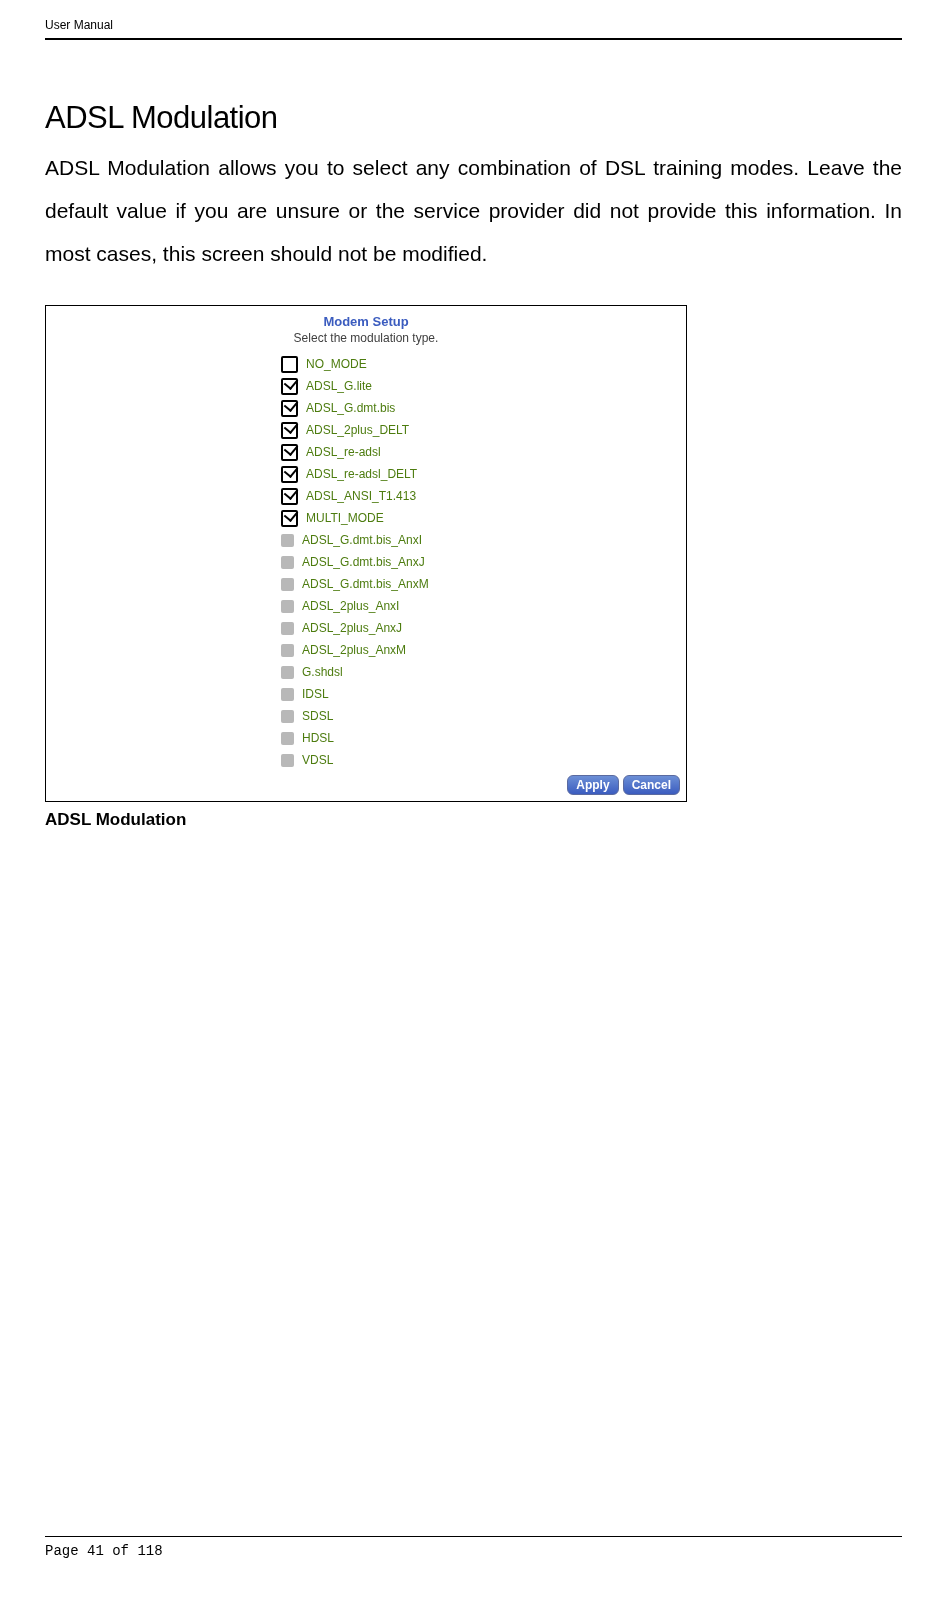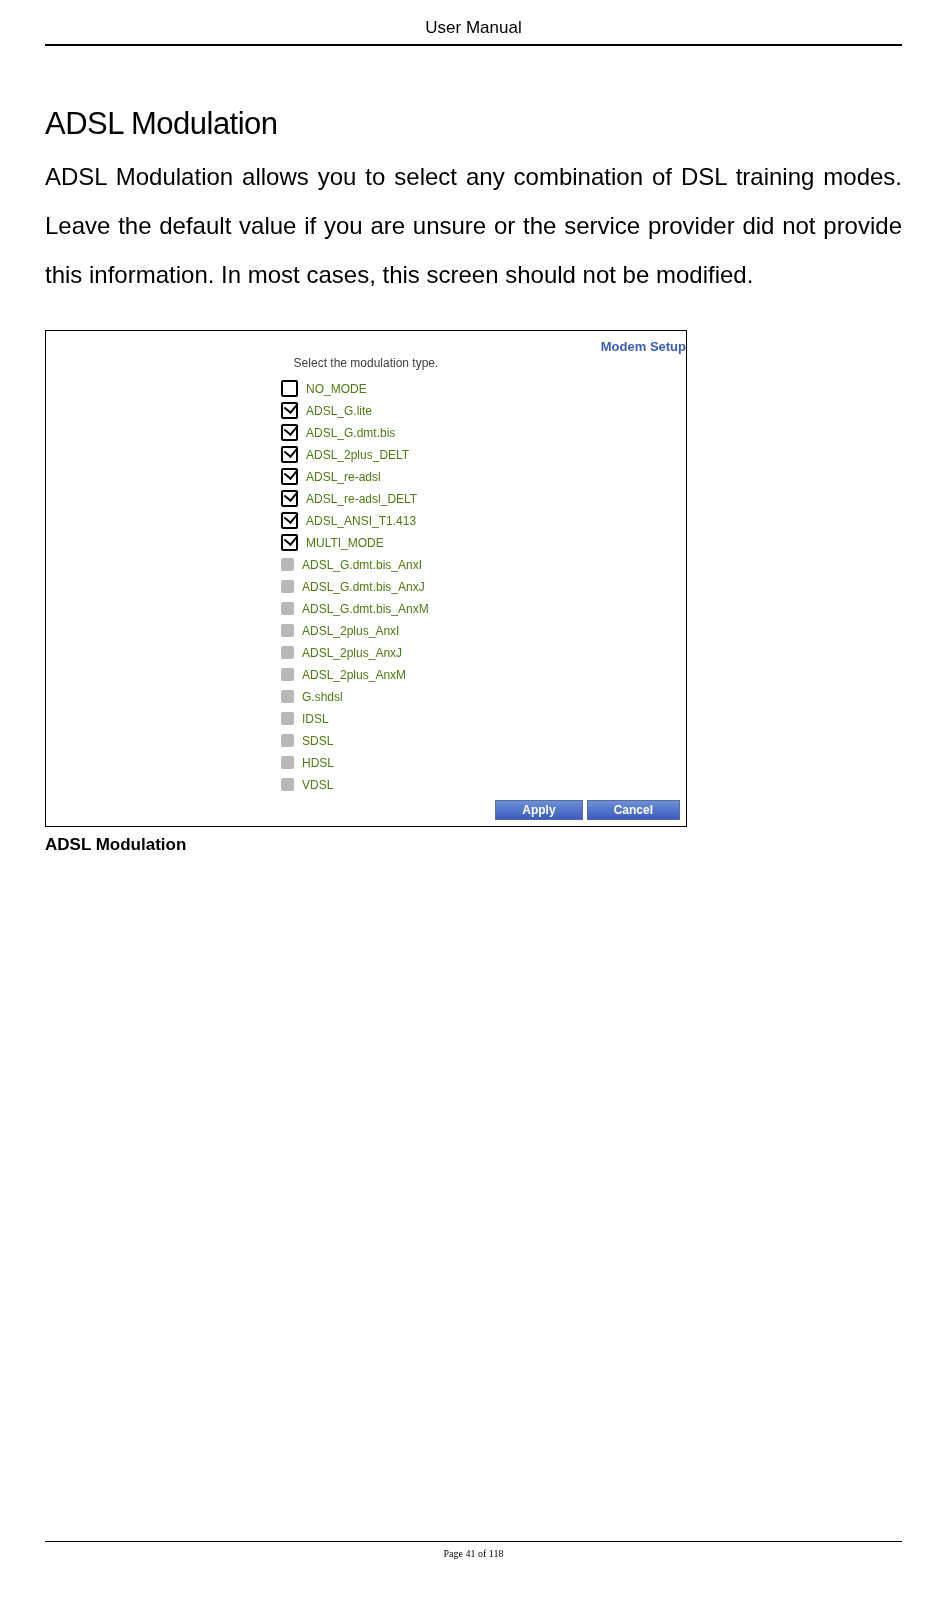--- a/index.html
+++ b/index.html
@@ -10,54 +10,54 @@
     height: 1601px;
     background: #fff;
     position: relative;
     color: #000;
   }
   .page {
     box-sizing: border-box;
     padding: 18px 45px 0 45px;
   }
   .header-line {
-    font-size: 17px;
-    text-align: center;
+    font-size: 12px;
+    text-align: left;
     margin: 0 0 6px 0;
     font-family: "Arial Narrow", Arial, sans-serif;
   }
   hr.top {
     border: none;
     border-top: 2px solid #000;
     margin: 0;
   }
   h2.section-title {
     font-size: 31px;
     font-weight: 400;
     margin: 60px 0 10px 0;
     font-family: "Arial Narrow", Arial, sans-serif;
     letter-spacing: -0.5px;
   }
   p.intro {
-    font-size: 24px;
+    font-size: 21px;
     line-height: 2.05;
     margin: 0;
     font-family: "Arial Narrow", Arial, sans-serif;
     text-align: justify;
   }
   .screenshot-frame {
     margin-top: 30px;
     border: 1px solid #000;
     width: 640px;
     background: #fff;
     position: relative;
     padding-bottom: 30px;
   }
   .modem-title {
-    text-align: right;
+    text-align: center;
     font-family: Arial, sans-serif;
     font-size: 13px;
     font-weight: bold;
     color: #3b5cbf;
     margin-top: 8px;
   }
   .modem-sub {
     text-align: center;
     font-family: Arial, sans-serif;
     font-size: 12px;
@@ -112,23 +112,23 @@
     right: 6px;
     bottom: 6px;
     display: flex;
     gap: 4px;
   }
   .btn {
     font-family: Arial, sans-serif;
     font-size: 12px;
     font-weight: bold;
     color: #fff;
-    padding: 2px 26px;
+    padding: 2px 8px;
     border: 1px solid #5a6aa0;
-    border-radius: 0;
+    border-radius: 6px;
     background: linear-gradient(#6c8fd6, #3b5cbf);
     cursor: pointer;
   }
   .caption {
     margin-top: 8px;
     font-size: 17px;
     font-weight: bold;
     font-family: "Arial Narrow", Arial, sans-serif;
   }
   .footer {
@@ -136,23 +136,23 @@
     bottom: 42px;
     left: 45px;
     right: 45px;
   }
   hr.bot {
     border: none;
     border-top: 1.5px solid #000;
     margin: 0 0 6px 0;
   }
   .pg {
-    text-align: center;
-    font-size: 10px;
-    font-family: Liberation Serif, serif;
+    text-align: left;
+    font-size: 14px;
+    font-family: Liberation Mono, monospace;
   }
 </style>
 </head>
 <body>
 
 <div class="page">
   <div class="header-line">User Manual</div>
   <hr class="top">
 
   <h2 class="section-title">ADSL Modulation</h2>

